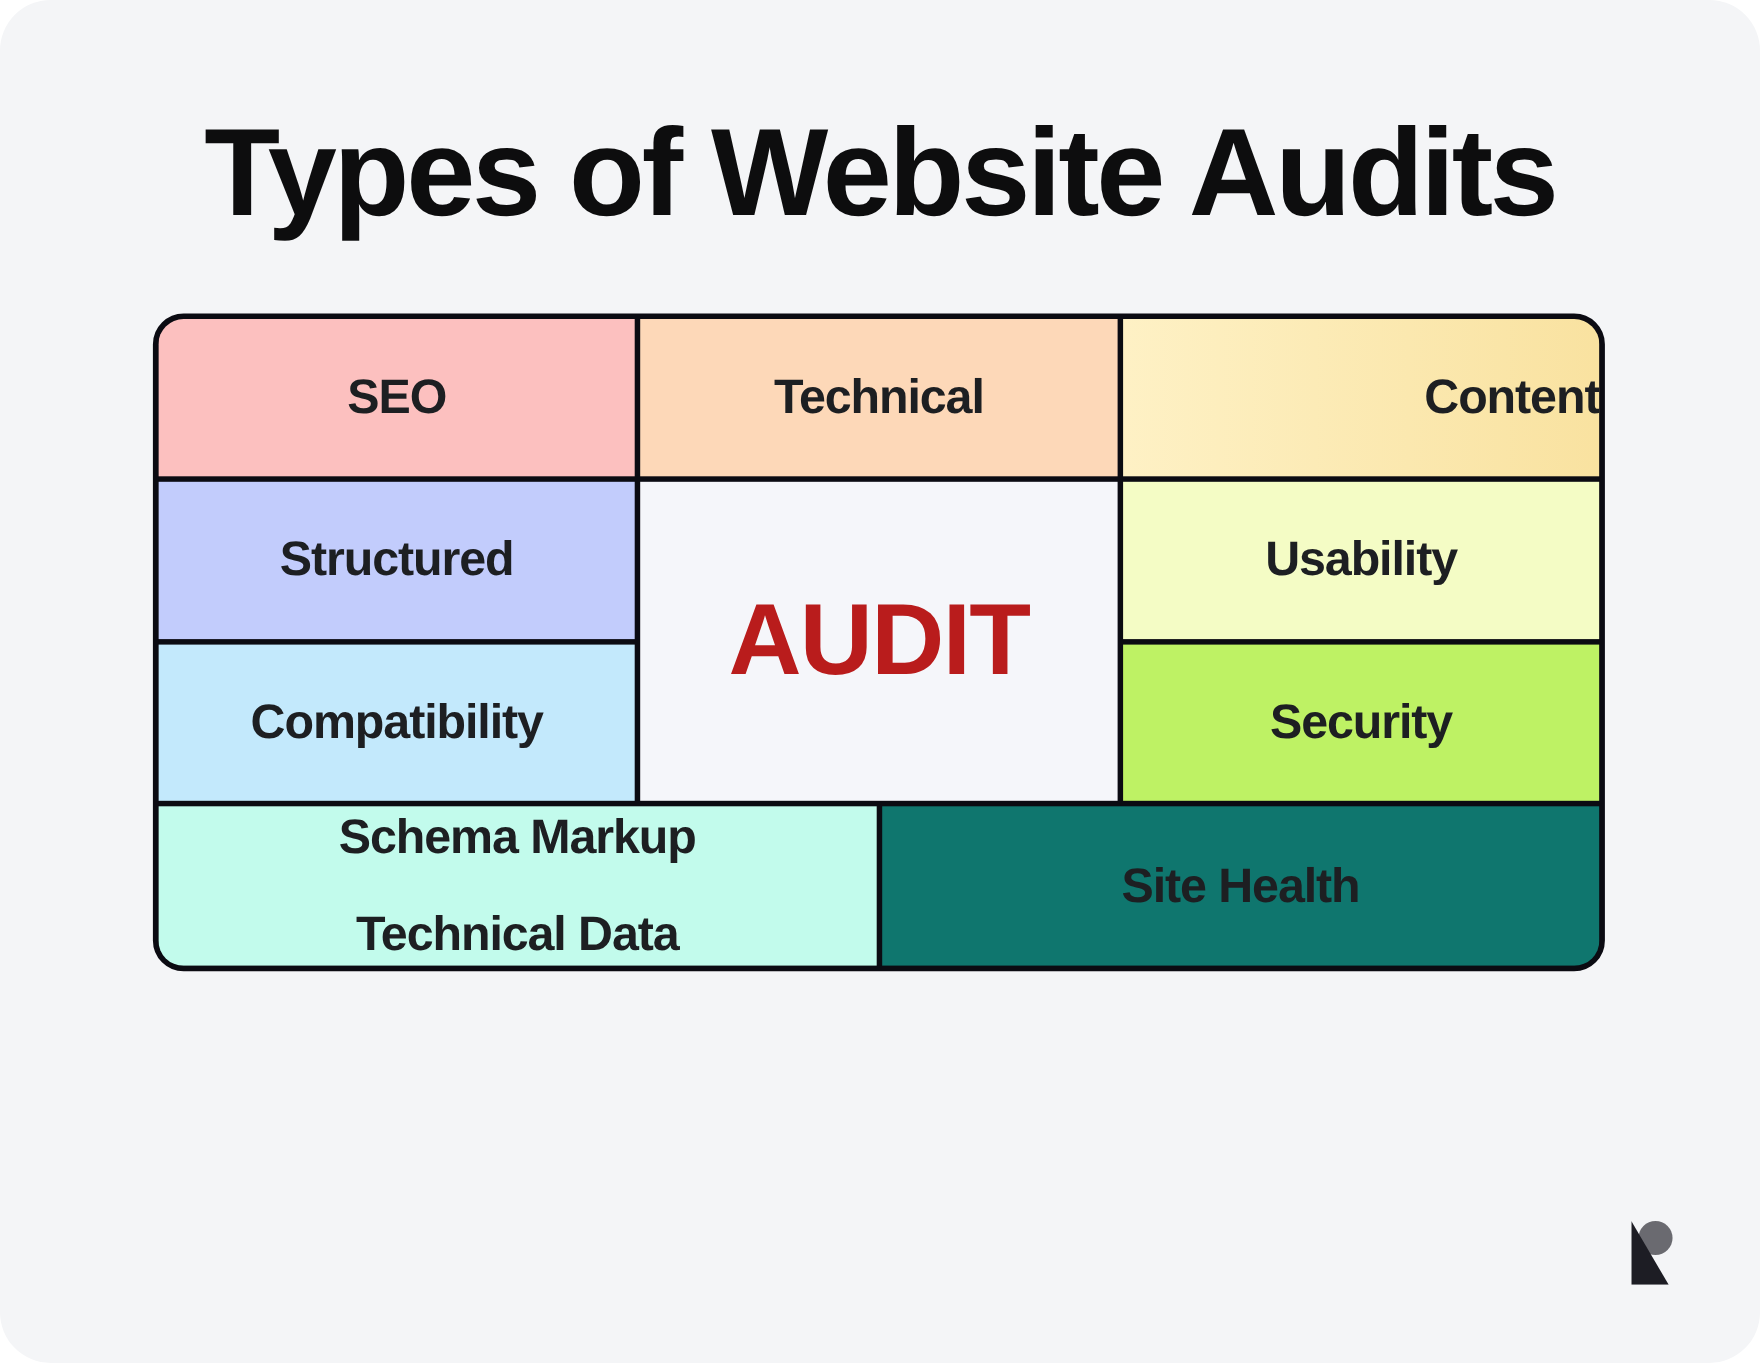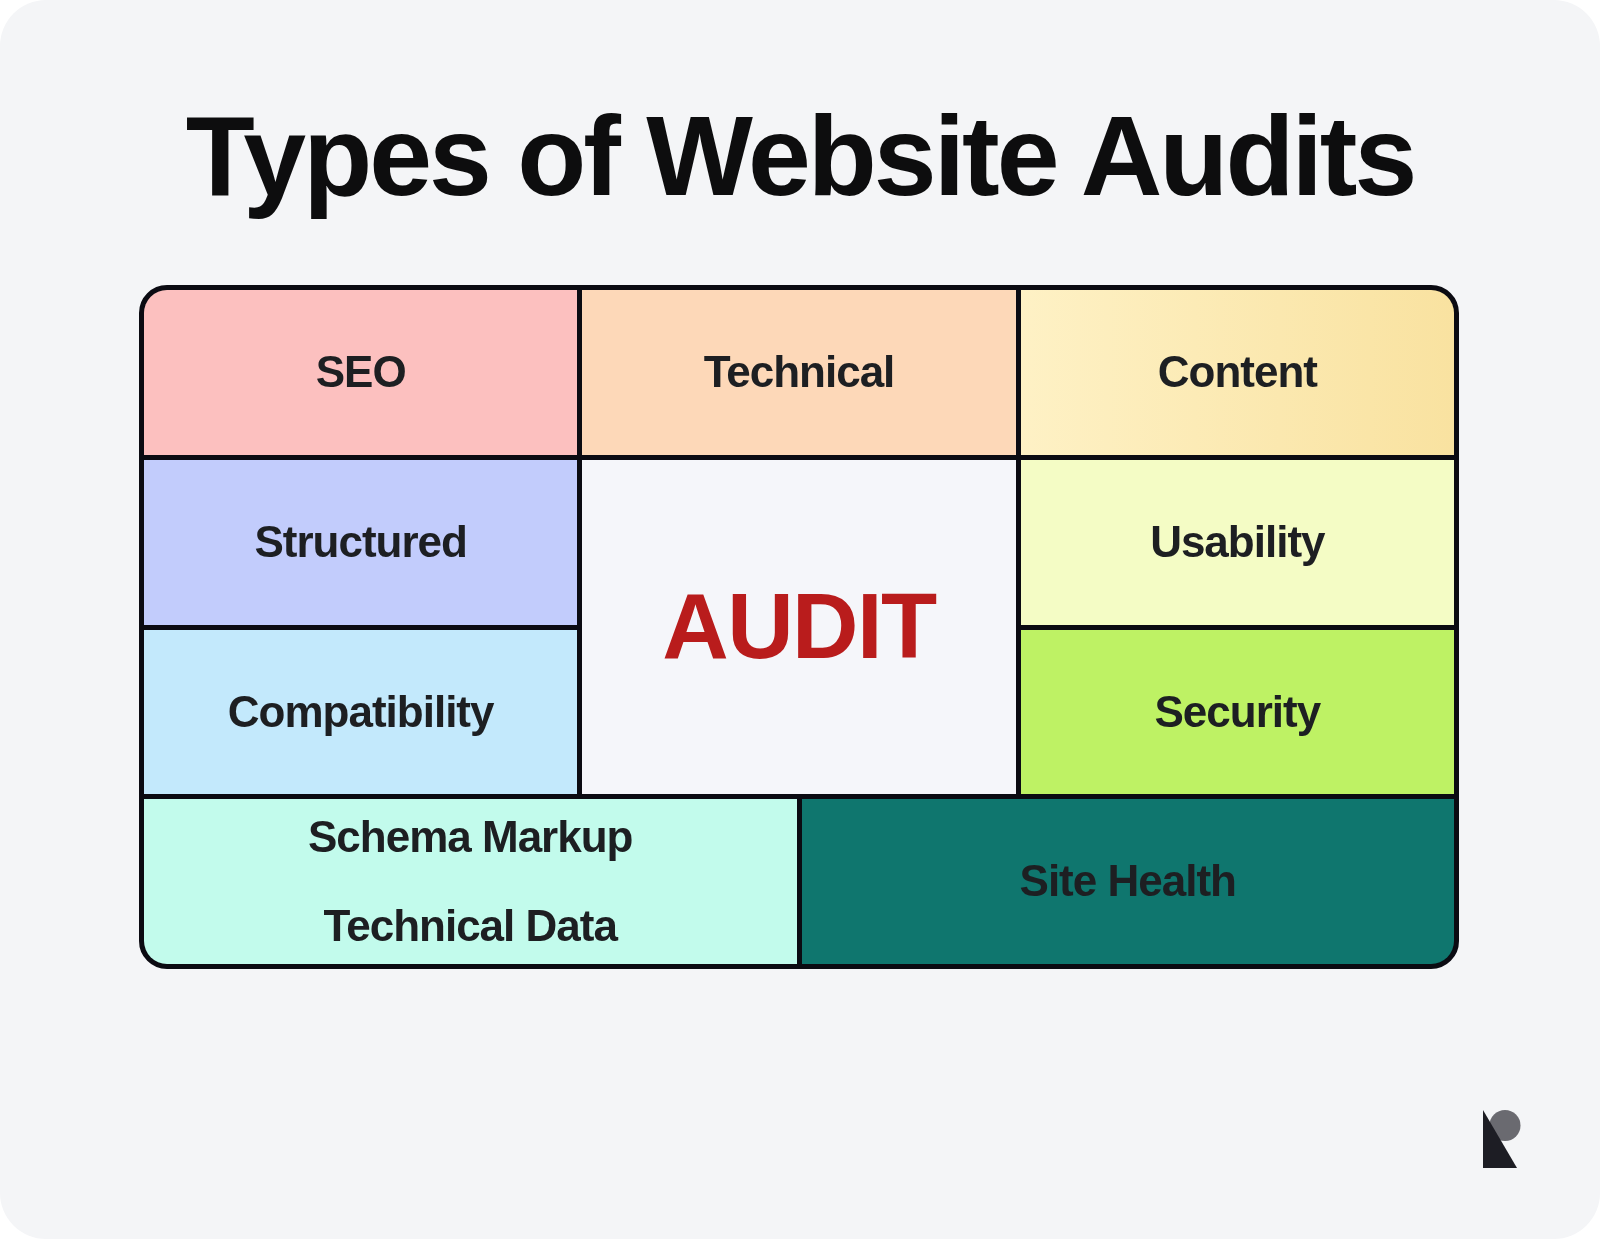--- a/index.html
+++ b/index.html
@@ -18,21 +18,21 @@
     text-align:center;
     font-size:113px;
     font-weight:700;
     letter-spacing:-3px;
     line-height:1;
     color:#0D0D0E;
   }
   .audit-table{
     position:absolute;
     left:139px;top:285px;
-    width:1320px;height:684px;
+    width:1320px;height:598px;
     box-sizing:border-box;
     border:5px solid #0B0B12;
     border-radius:28px;
     background:#0B0B12;
     display:grid;
     grid-template-columns:repeat(6,1fr);
     grid-template-rows:repeat(4,1fr);
     gap:5px;
     overflow:hidden;
   }
@@ -43,21 +43,21 @@
     justify-content:center;
     text-align:center;
     font-size:44px;
     font-weight:700;
     letter-spacing:-1px;
     color:#1D1F22;
     line-height:1.28;
   }
   .a-seo          {grid-area:1/1/2/3;}
   .a-technical    {grid-area:1/3/2/5;}
-  .a-content      {grid-area:1/5/2/7;}
+  .a-content      {grid-area:1/5/2/7;align-items:flex-end;}
   .a-performance  {grid-area:2/1/3/3;}
   .a-audit        {grid-area:2/3/4/5;font-size:92px;letter-spacing:-1.5px;color:#b91c1c;font-weight:700;}
   .a-usability    {grid-area:2/5/3/7;}
   .a-compatibility{grid-area:3/1/4/3;}
   .a-security     {grid-area:3/5/4/7;}
   .a-schema       {grid-area:4/1/5/4;gap:32px;}
   .a-sitehealth   {grid-area:4/4/5/7;}
   .line{display:block;}
   .brand-logo{
     position:absolute;

